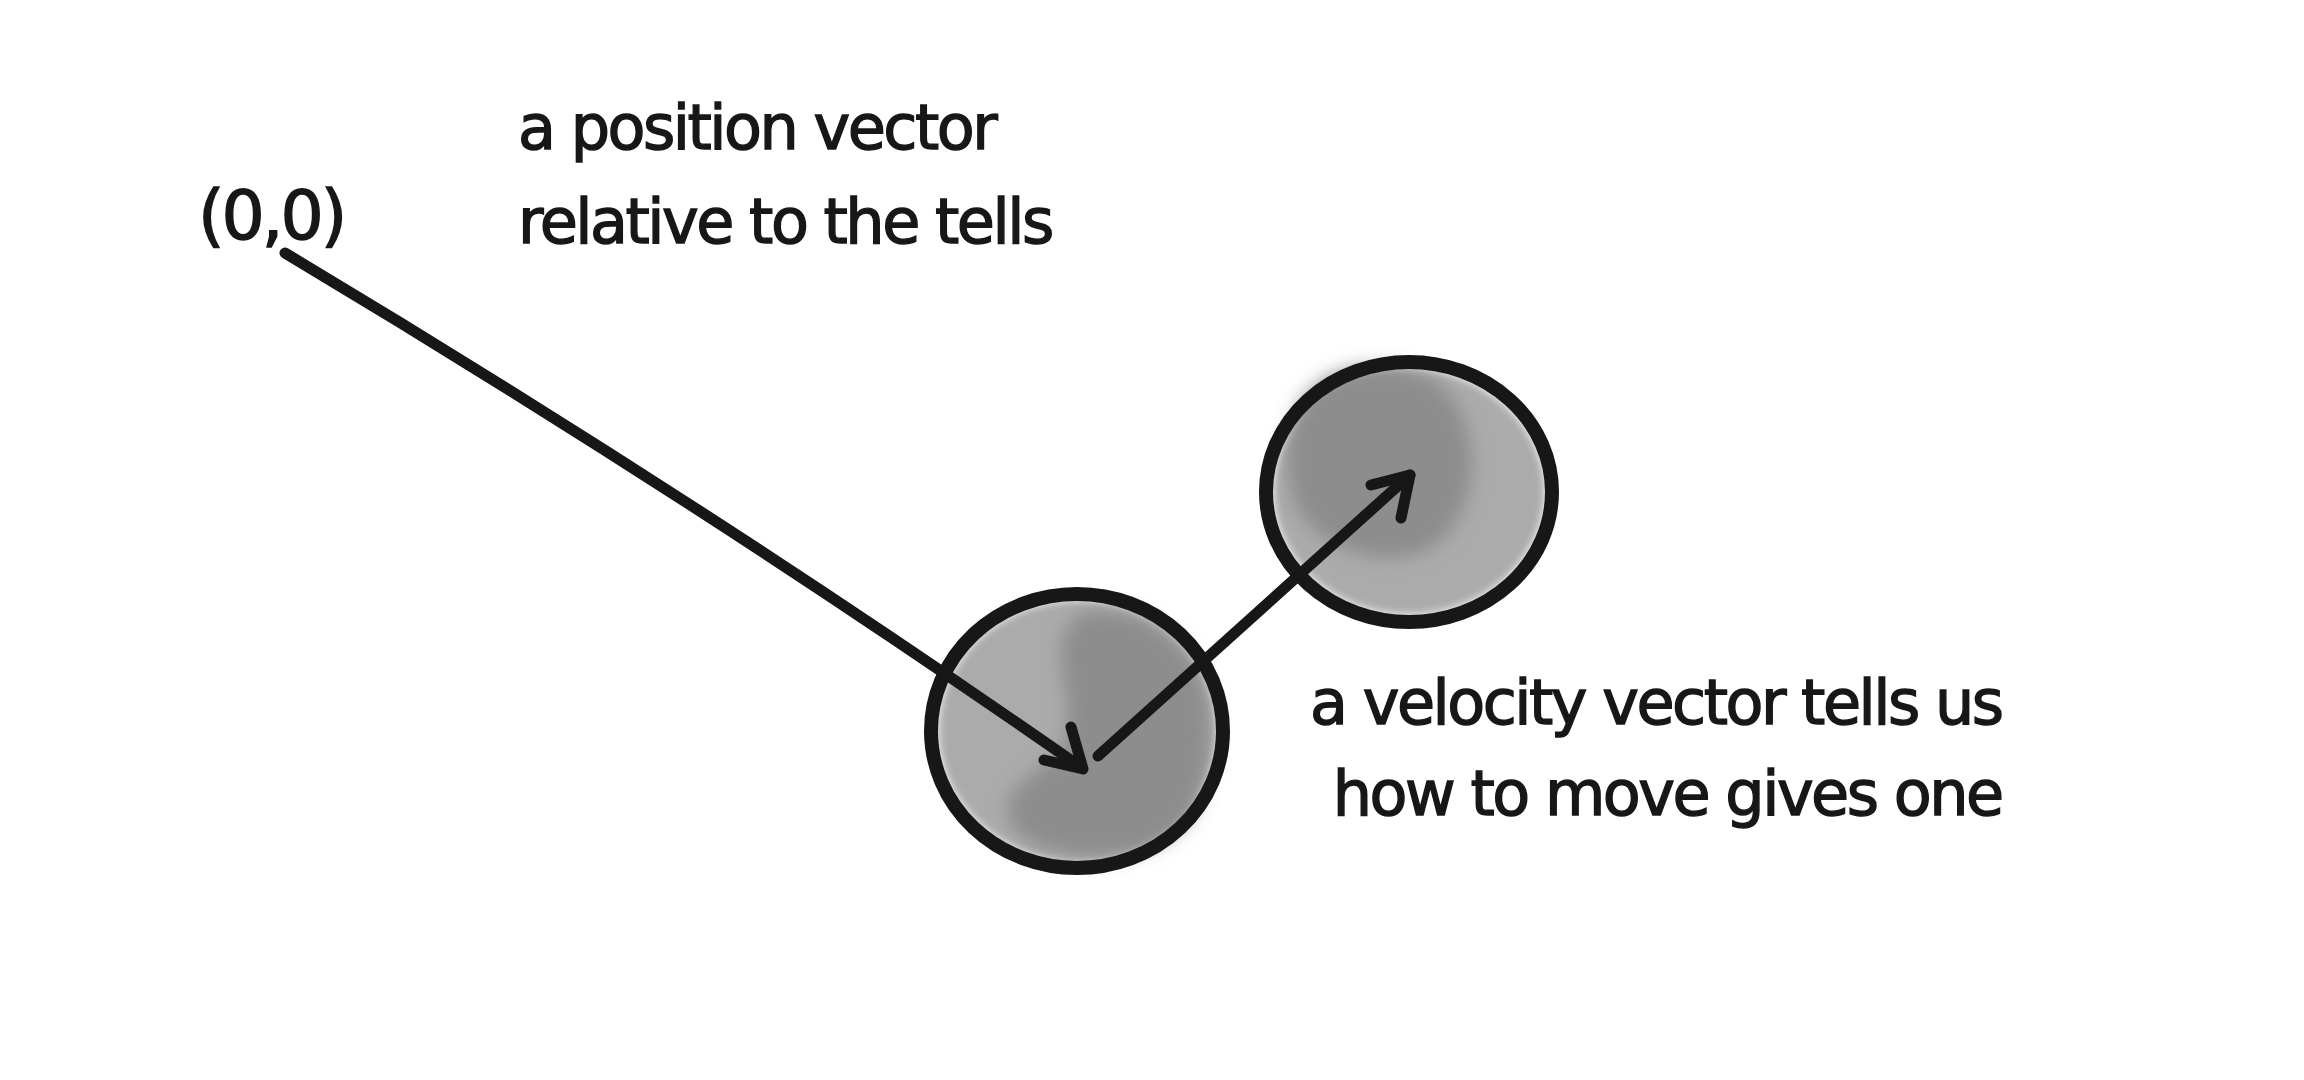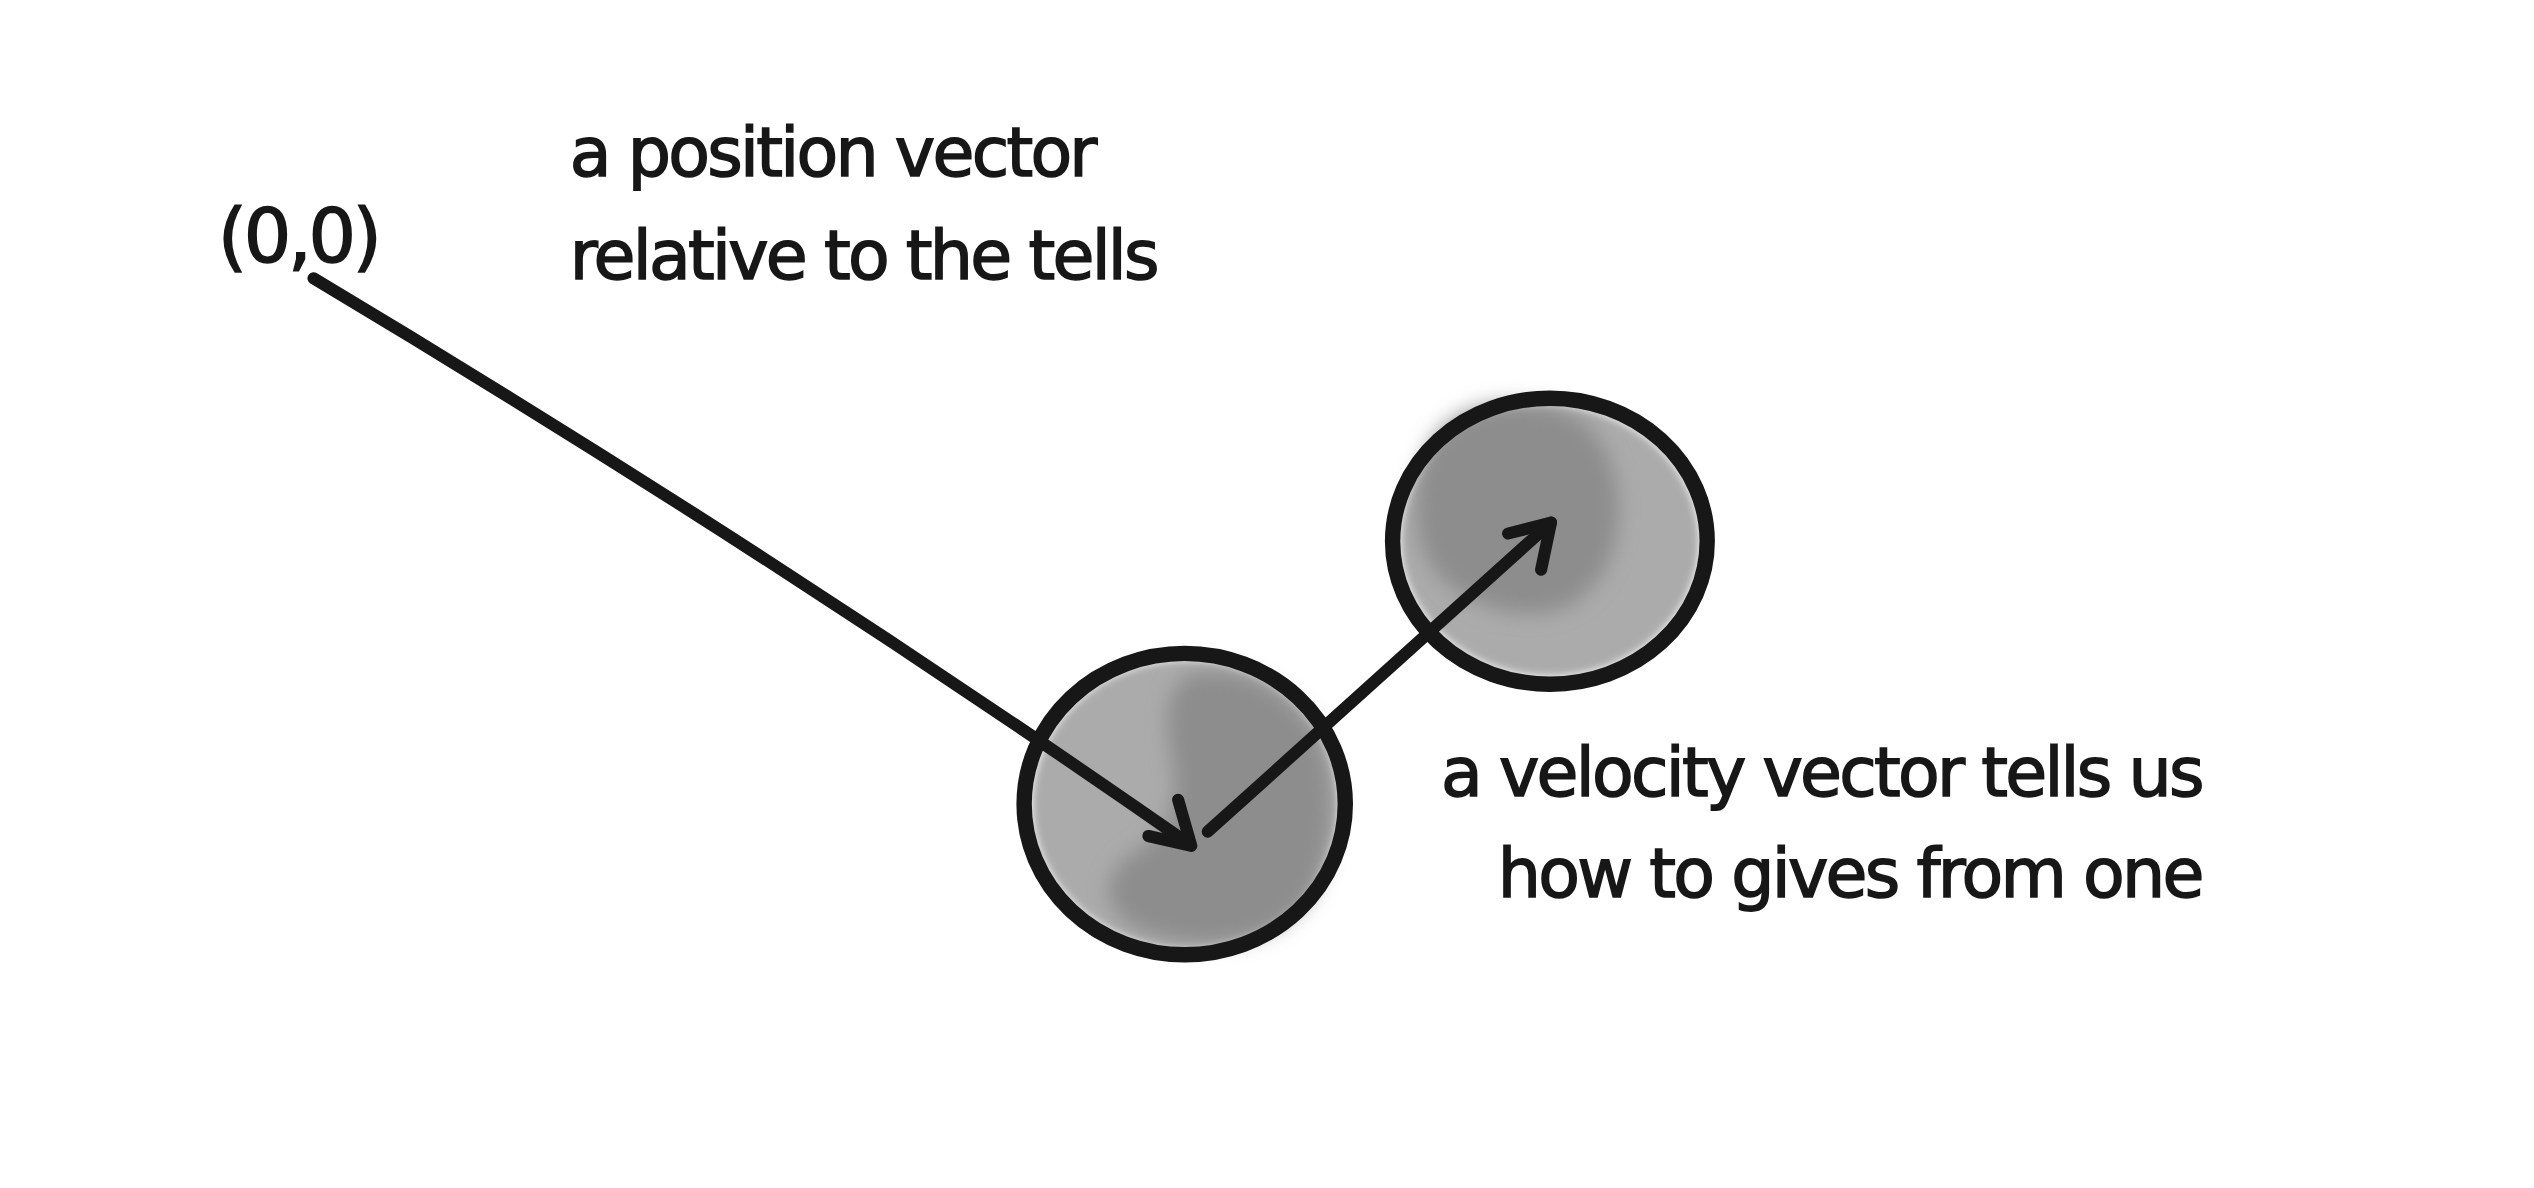--- a/index.html
+++ b/index.html
@@ -17,21 +17,21 @@
   }
   .stage{position:absolute;inset:0;width:2304px;height:1080px;}
   svg.diagram{position:absolute;left:0;top:0;}
   .label{
     position:absolute;color:var(--ink);
     -webkit-text-stroke:1.4px var(--ink);
     white-space:nowrap;
   }
   .origin-label{left:198px;top:176px;font-size:68px;letter-spacing:-3px;}
   .caption{font-size:62px;letter-spacing:-2.5px;}
-  .caption.pos{left:518px;top:92px;line-height:94px;}
+  .caption.pos{left:518px;top:81px;line-height:94px;}
   .caption.vel{left:1310px;top:657px;line-height:91px;text-align:right;}
 </style>
 </head>
 <body>
 
 <div class="stage">
 
   <svg class="diagram" width="2304" height="1080" viewBox="0 0 2304 1080">
     <defs>
       <filter id="fuzz-soft" x="-25%" y="-25%" width="150%" height="150%">
@@ -72,16 +72,16 @@
 
   <div class="label origin-label">(0,0)</div>
 
   <div class="label caption pos">
     <div>a position vector</div>
     <div>relative to the tells</div>
   </div>
 
   <div class="label caption vel">
     <div>a velocity vector tells us</div>
-    <div>how to gives from one</div>
+    <div>how to move gives one</div>
   </div>
 
 </div>
 
 </body></html>

